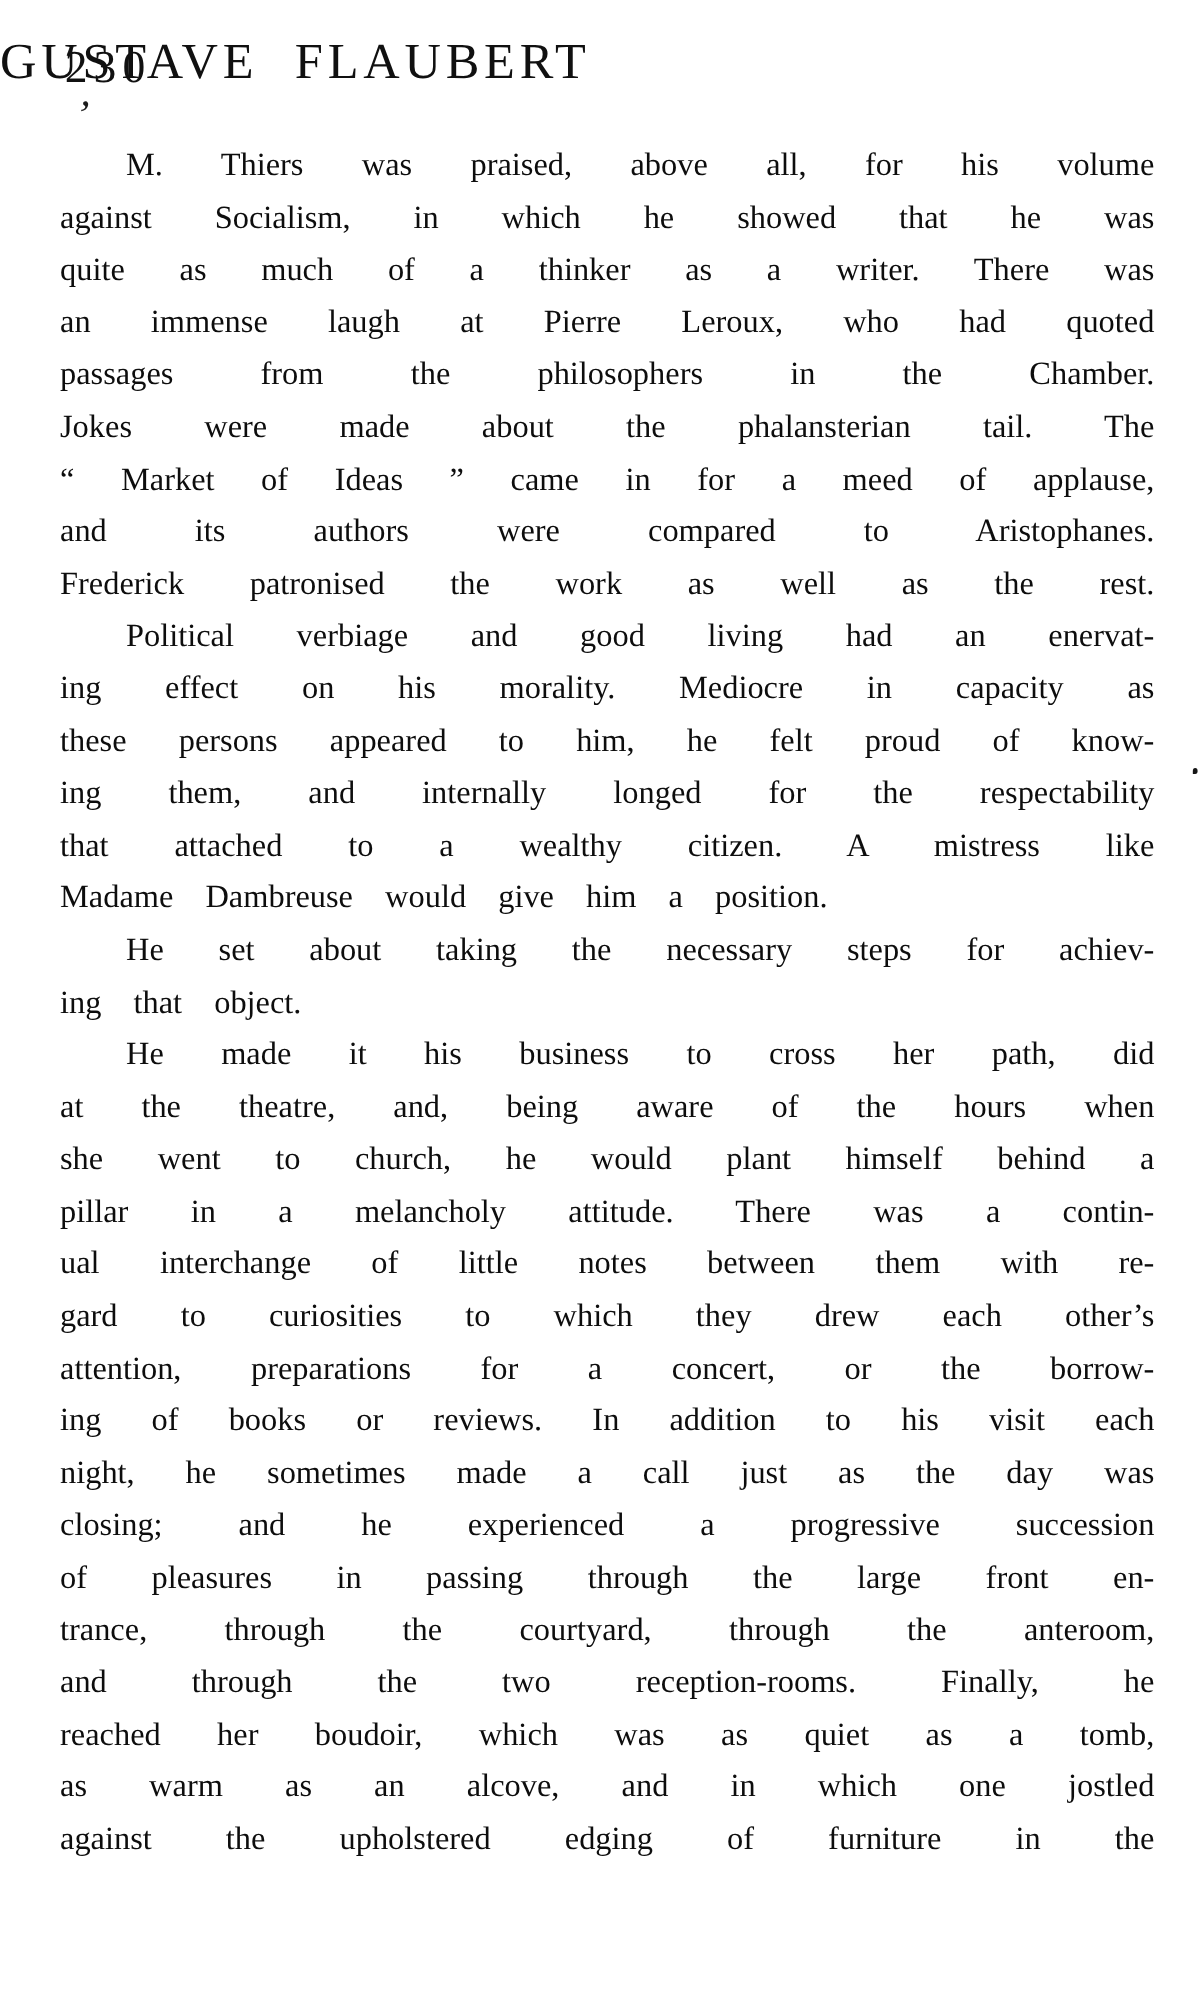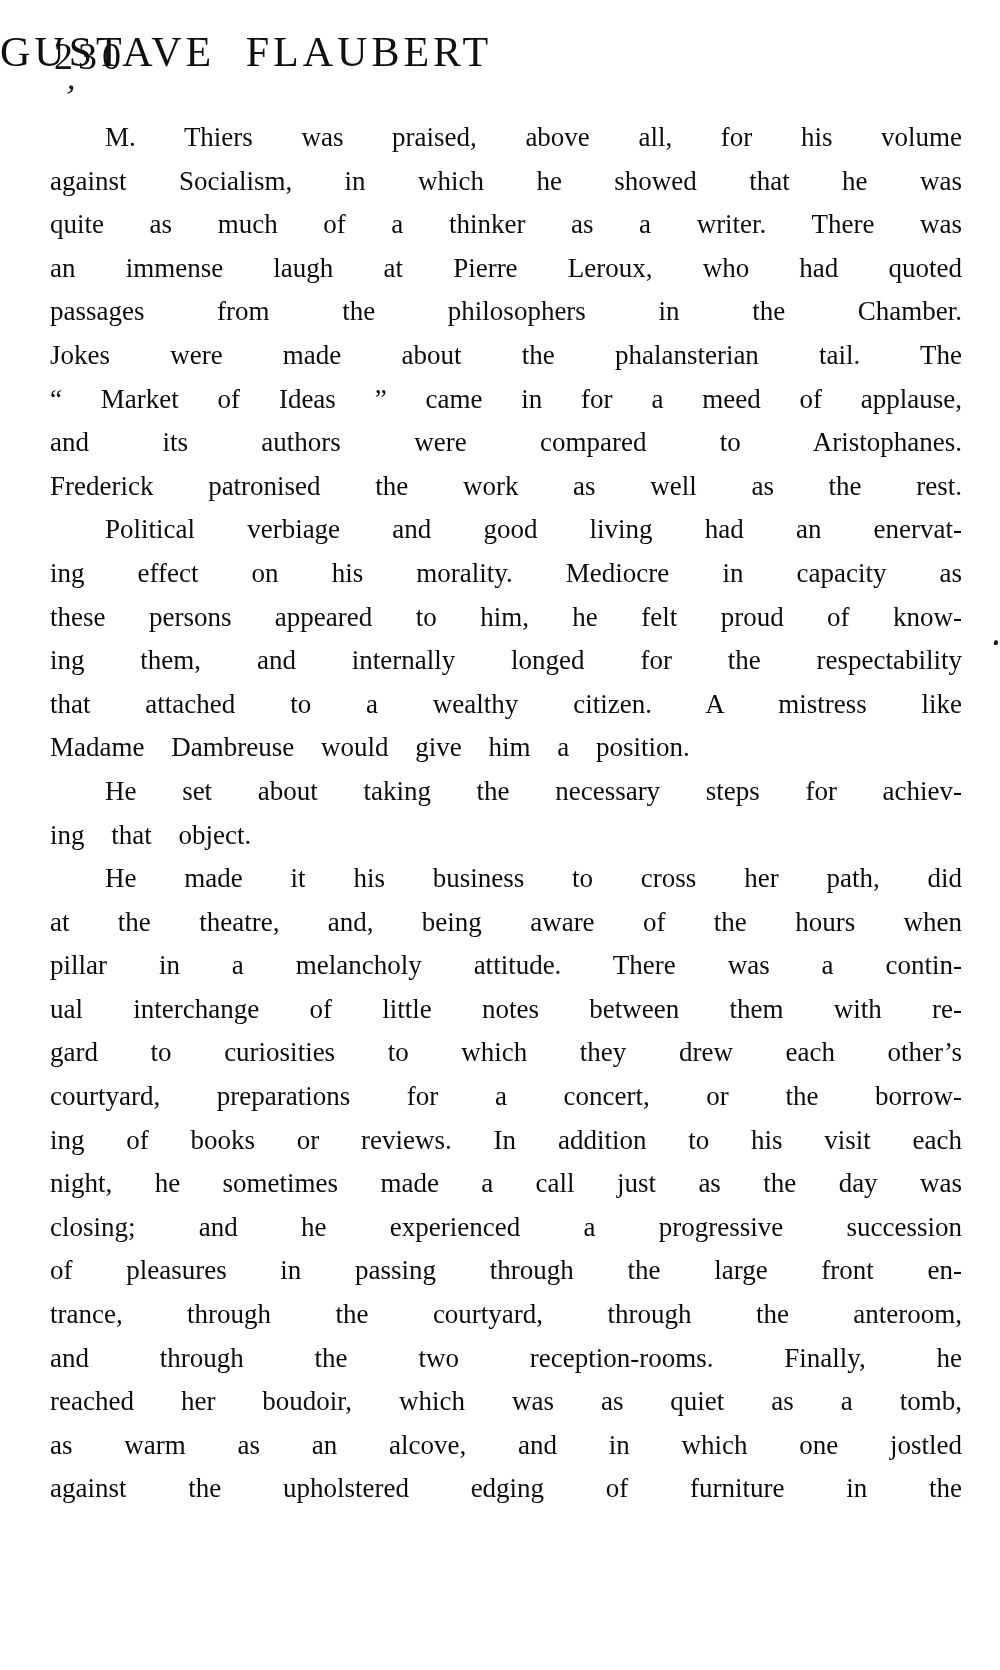--- a/index.html
+++ b/index.html
@@ -104,24 +104,25 @@
     <div class="line indent">Political verbiage and good living had an enervat-</div>
     <div class="line">ing effect on his morality. Mediocre in capacity as</div>
     <div class="line">these persons appeared to him, he felt proud of know-</div>
     <div class="line">ing them, and internally longed for the respectability</div>
     <div class="line">that attached to a wealthy citizen. A mistress like</div>
     <div class="line end">Madame Dambreuse would give him a position.</div>
     <div class="line indent">He set about taking the necessary steps for achiev-</div>
     <div class="line end">ing that object.</div>
     <div class="line indent">He made it his business to cross her path, did</div>
     <div class="line">at the theatre, and, being aware of the hours when</div>
+    <div class="line">she went to church, he would plant himself behind a</div>
     <div class="line">pillar in a melancholy attitude. There was a contin-</div>
     <div class="line">ual interchange of little notes between them with re-</div>
     <div class="line">gard to curiosities to which they drew each other’s</div>
-    <div class="line">courtyard, preparations for a concert, or the borrow-</div>
+    <div class="line">attention, preparations for a concert, or the borrow-</div>
     <div class="line">ing of books or reviews. In addition to his visit each</div>
     <div class="line">night, he sometimes made a call just as the day was</div>
     <div class="line">closing; and he experienced a progressive succession</div>
     <div class="line">of pleasures in passing through the large front en-</div>
     <div class="line">trance, through the courtyard, through the anteroom,</div>
     <div class="line">and through the two reception-rooms. Finally, he</div>
     <div class="line">reached her boudoir, which was as quiet as a tomb,</div>
     <div class="line">as warm as an alcove, and in which one jostled</div>
     <div class="line">against the upholstered edging of furniture in the</div>
   </div>

